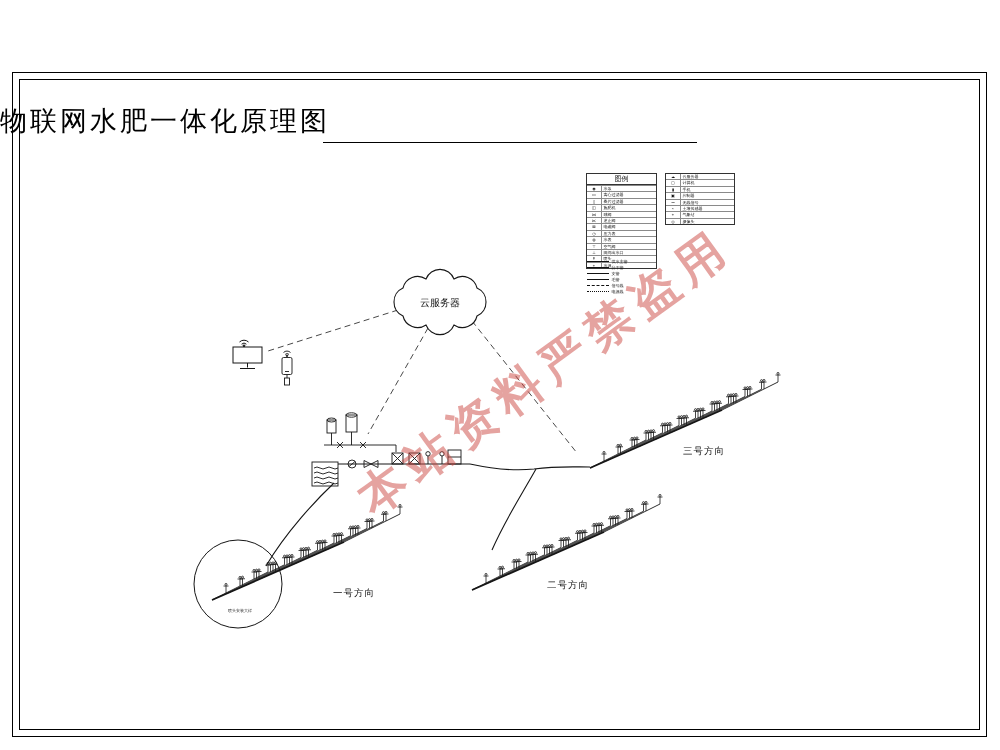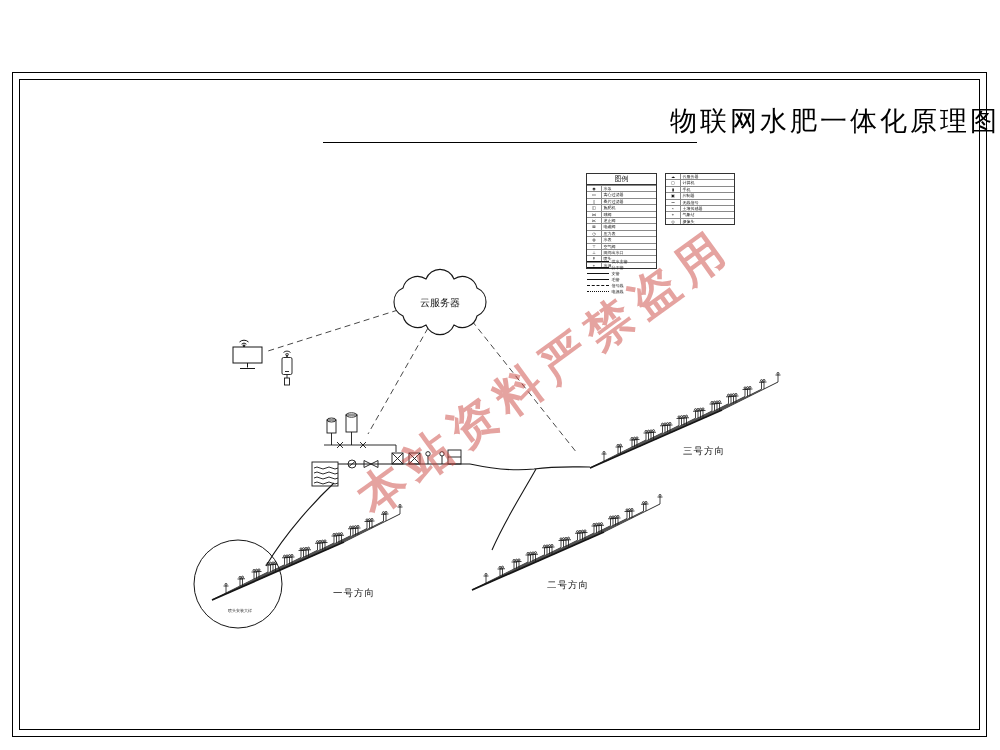--- a/index.html
+++ b/index.html
@@ -1,20 +1,20 @@
 <!DOCTYPE html>
 <html><head>
 <meta charset="utf-8">
 <style>
   html,body{margin:0;padding:0;background:#ffffff;}
   .sheet{position:relative;width:1000px;height:750px;background:#fff;overflow:hidden;
          font-family:"Liberation Sans",sans-serif;color:#111;}
   .border-outer{position:absolute;left:12px;top:72px;width:973px;height:663px;border:1.4px solid #000;}
   .border-inner{position:absolute;left:19px;top:79px;width:959px;height:649px;border:0.8px solid #000;}
-  .title{position:absolute;left:0;right:0;top:103px;text-align:right;
+  .title{position:absolute;left:0;right:0;top:103px;text-align:left;
          font-family:"Liberation Serif",serif;font-size:27px;letter-spacing:3px;color:#000;z-index:3;}
   .title-underline{position:absolute;left:323px;top:142px;width:374px;height:0;border-top:1.6px solid #000;z-index:3;}
 
   svg.diagram{position:absolute;left:0;top:0;z-index:1;}
 
   
   .legend{position:absolute;border:0.6px solid #333;background:#fff;z-index:2;box-sizing:border-box;}
   .legend-equip{left:586px;top:173px;width:71px;}
   .legend-dev{left:665px;top:173px;width:70px;}
   .legend-title{font-size:7px;line-height:10px;height:10px;text-align:center;border-bottom:0.6px solid #333;}

